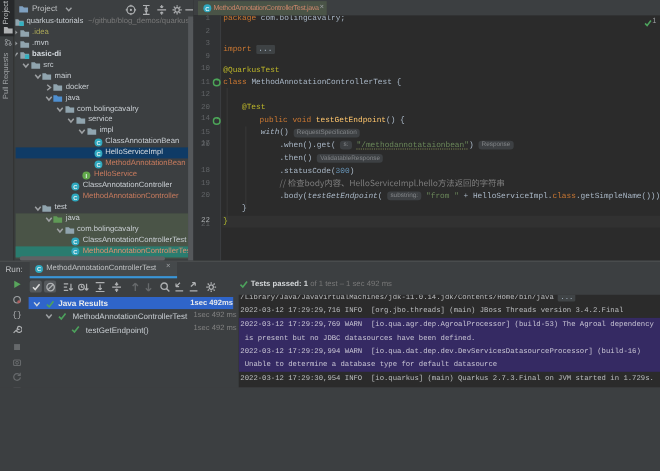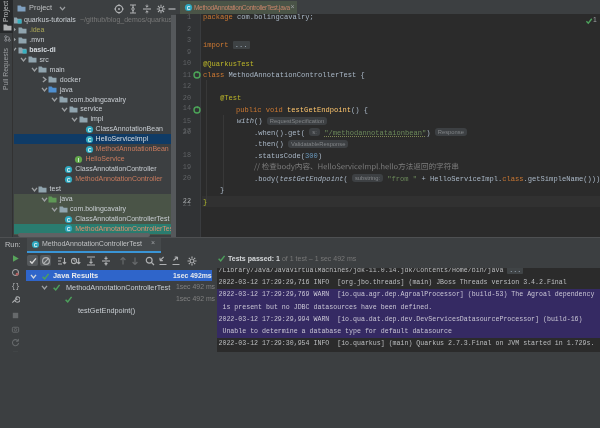--- a/index.html
+++ b/index.html
@@ -391,21 +391,21 @@
       <path d="M1 1.9 L3.5 4.9 L6 1.9" stroke="#9DA0A3" stroke-width="1.35" fill="none"></path>
     </svg>
 <svg style="left:52px;top:283px" width="9" height="9" viewBox="0 0 9 9">
       <path d="M1.6 4.8 L3.7 6.9 L7.6 1.9" stroke="#4DA15C" stroke-width="1.5" fill="none"></path>
     </svg>
 <div style="position:absolute;left:66px;top:282.5px;font-size:7.3px;color:#C9CED3">MethodAnnotationControllerTest</div>
 <div style="position:absolute;left:176px;top:283px;font-size:6.9px;color:#808080">1sec 492 ms</div>
 <svg style="left:64px;top:294.5px" width="9" height="9" viewBox="0 0 9 9">
       <path d="M1.6 4.8 L3.7 6.9 L7.6 1.9" stroke="#4DA15C" stroke-width="1.5" fill="none"></path>
     </svg>
-<div style="position:absolute;left:78px;top:306px;font-size:7.3px;color:#C9CED3">testGetEndpoint()</div>
+<div style="position:absolute;left:78px;top:296px;font-size:7.3px;color:#C9CED3">testGetEndpoint()</div>
 <div style="position:absolute;left:176px;top:294.5px;font-size:6.9px;color:#808080">1sec 492 ms</div>
 
 <svg style="left:217px;top:253.5px" width="9" height="9" viewBox="0 0 9 9">
       <path d="M1.6 4.8 L3.7 6.9 L7.6 1.9" stroke="#4DA15C" stroke-width="1.5" fill="none"></path>
     </svg>
 <div style="position:absolute;left:228px;top:255px;font-size:7px;color:#D5D8DA;font-weight:bold">Tests passed: 1 <span style="color:#787878;font-weight:normal">of 1 test – 1 sec 492 ms</span></div>
 
 <div style="position:absolute;left:217px;top:268px;width:383px;height:160px;background:#2B2B2B;overflow:hidden">
   <div style="position:absolute;left:0;top:21.3px;width:383px;height:48.8px;background:#352A63"></div>
   <div class="cr" style="top:-3.1px;color:#BCBEC0">/Library/Java/JavaVirtualMachines/jdk-11.0.14.jdk/Contents/Home/bin/java <span class="fc">...</span></div>

